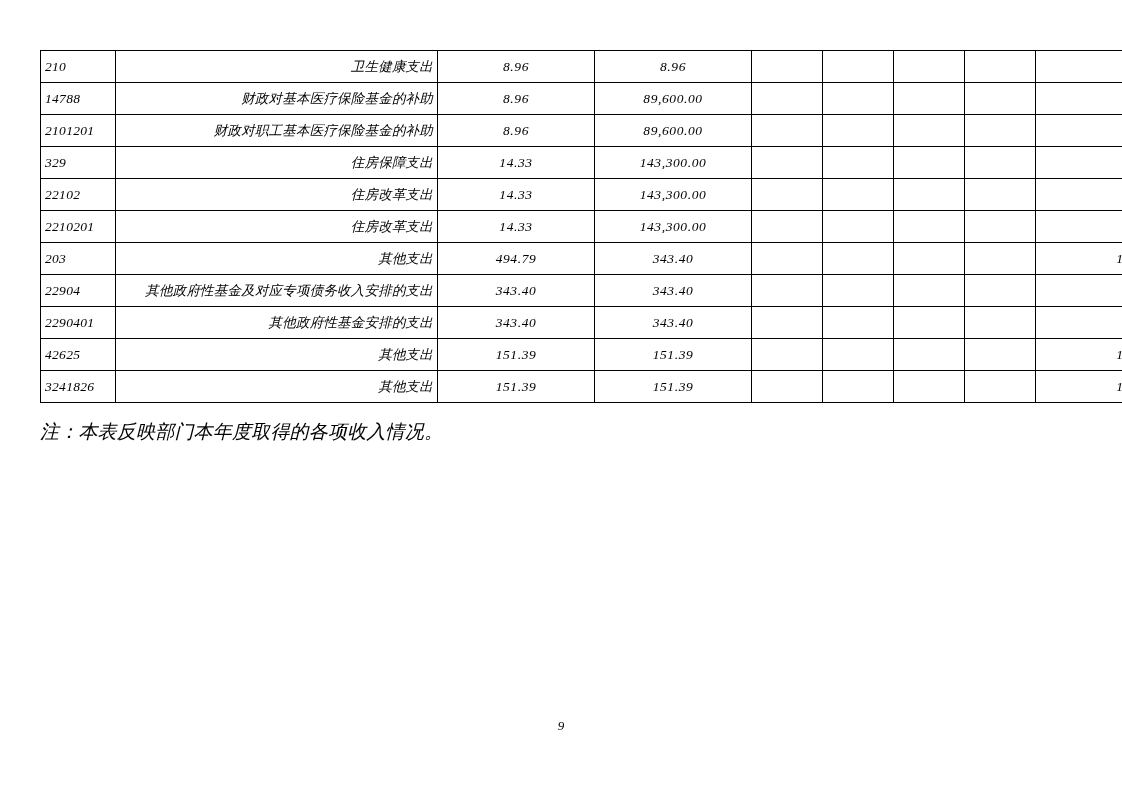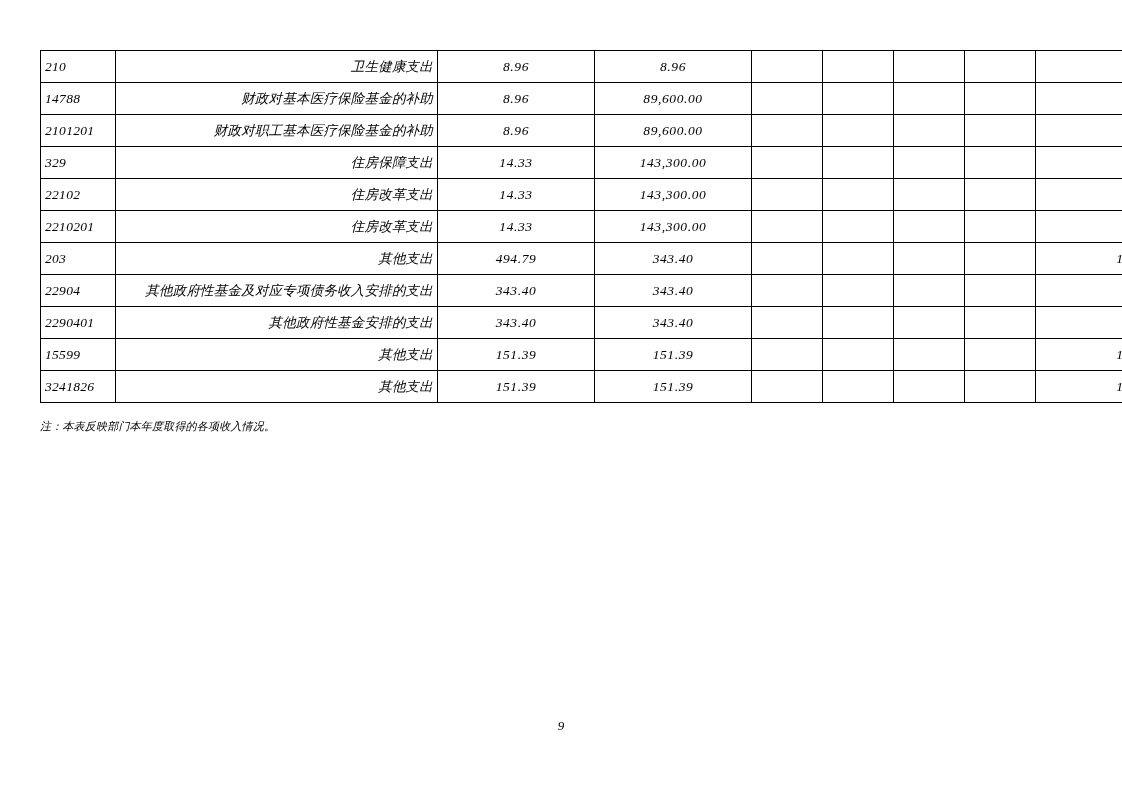--- a/index.html
+++ b/index.html
@@ -68,21 +68,21 @@
     font-size: 13.5px;
     letter-spacing: 0.6px;
   }
   .indent1 { padding-left: 14px; }
 
   .note {
     position: absolute;
     left: 40px;
     top: 411px;
     font-family: "DejaVu Sans", "Liberation Sans", sans-serif;
-    font-size: 11px;
+    font-size: 19px;
     letter-spacing: 0.2px;
     color: #000000;
   }
   .page-number {
     position: absolute;
     left: 0;
     top: 710px;
     width: 1122px;
     text-align: center;
     font-family: "Liberation Serif", "DejaVu Serif", serif;
@@ -190,21 +190,21 @@
             <td class="col-name cn">其他政府性基金安排的支出</td>
             <td class="col-n1 num">343.40</td>
             <td class="col-n2 num">343.40</td>
             <td class="col-s1 num"></td>
             <td class="col-s2 num"></td>
             <td class="col-s3 num"></td>
             <td class="col-s4 num"></td>
             <td class="col-last num"></td>
           </tr>
           <tr>
-            <td class="col-code code">15599</td>
+            <td class="col-code code">42625</td>
             <td class="col-name cn">其他支出</td>
             <td class="col-n1 num">151.39</td>
             <td class="col-n2 num">151.39</td>
             <td class="col-s1 num"></td>
             <td class="col-s2 num"></td>
             <td class="col-s3 num"></td>
             <td class="col-s4 num"></td>
             <td class="col-last num">151.39</td>
           </tr>
           <tr>

